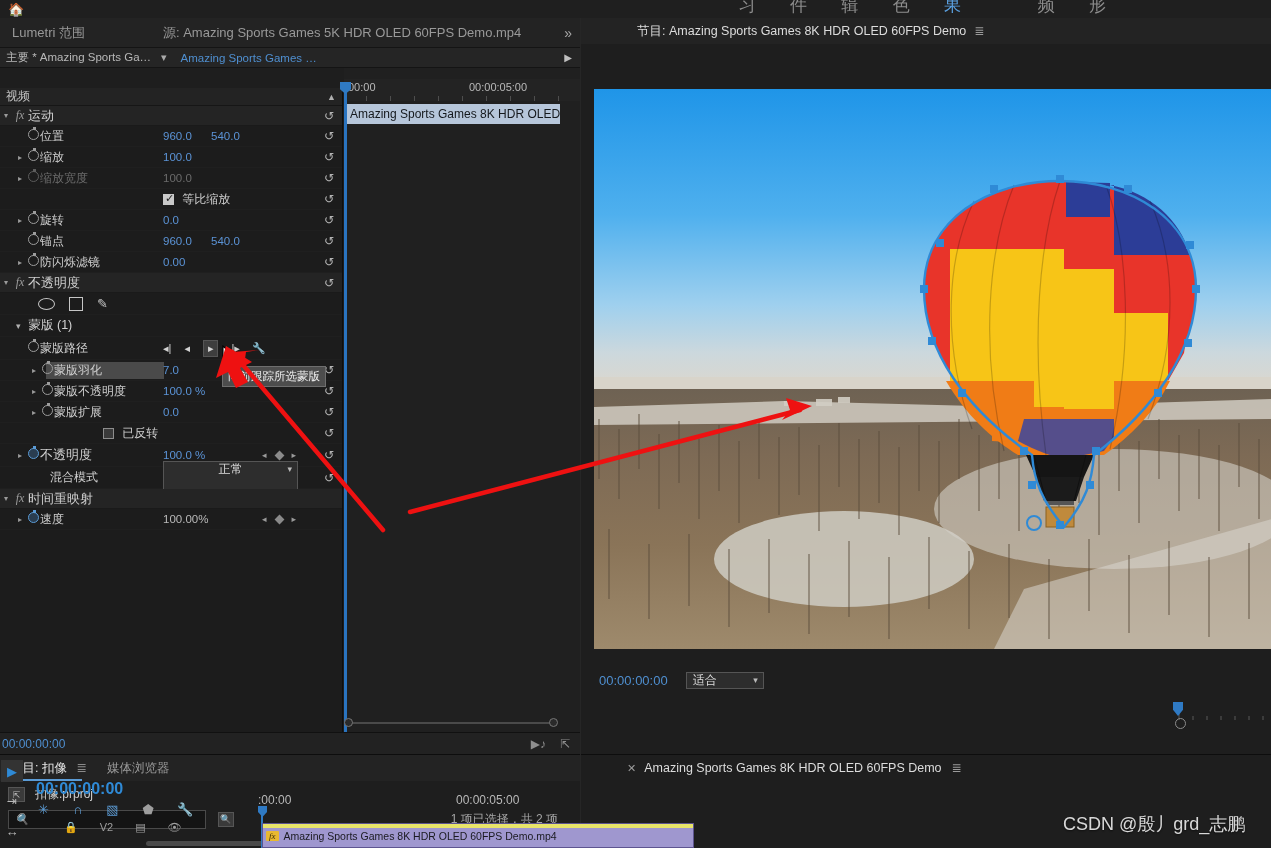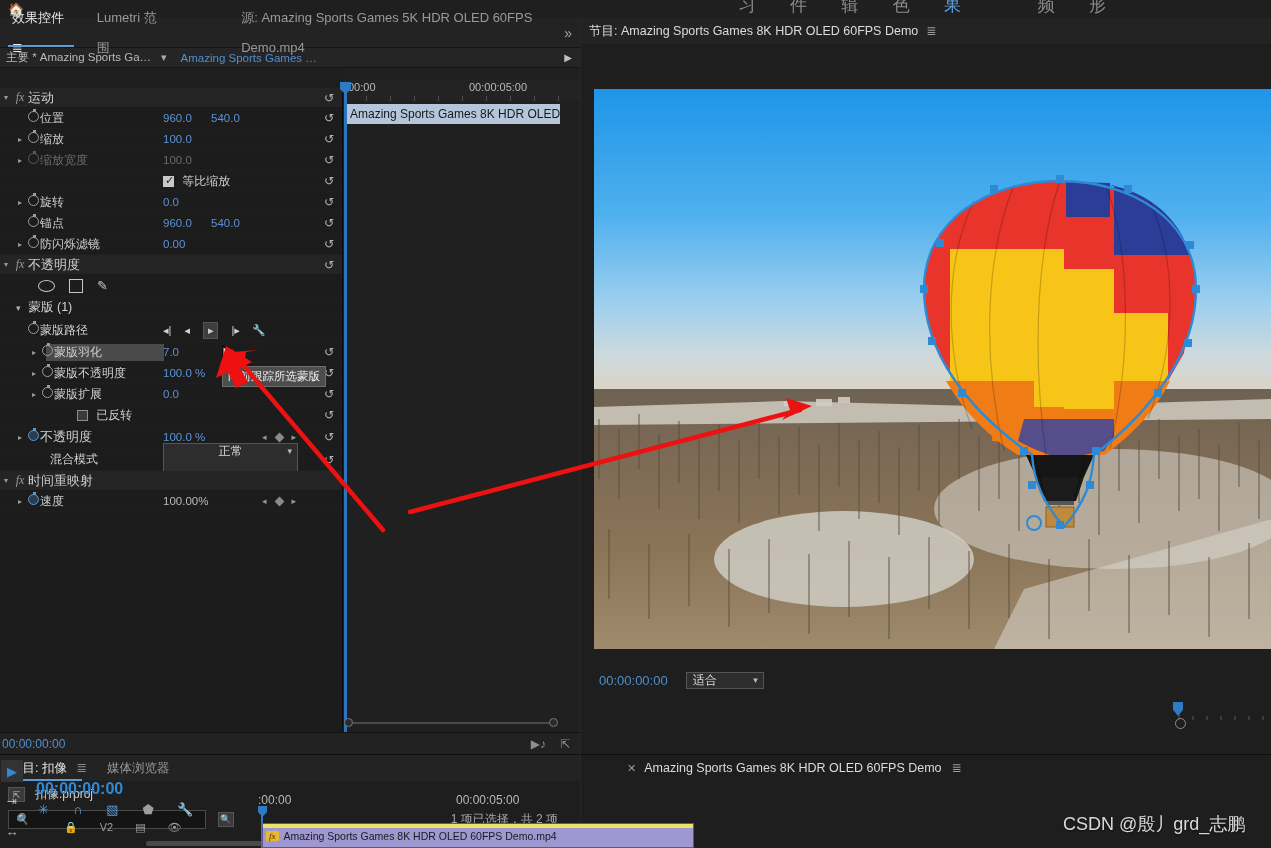--- a/index.html
+++ b/index.html
@@ -146,21 +146,21 @@
     color:#bbb; font-size:9px; text-align:center; line-height:13px; }
   #proj .cnt { margin-left:auto; margin-right:22px; color:#a5a5a5; font-size:12px; }
   #proj .hsb { position:absolute; left:8px; bottom:0; width:560px; height:7px; }
   #proj .hsb i { position:absolute; left:138px; width:160px; height:5px;
     background:#4a4a4a; border-radius:3px; display:block; }
 
   
   #prog { left:581px; top:18px; width:690px; height:736px; background:#1e1e1e; }
   #prog .ptab { height:26px; display:flex; align-items:center; background:#232323;
     padding-left:8px; }
-  #prog .ptab .t { color:#dcdcdc; font-size:12.5px; }
+  #prog .ptab .t { color:#dcdcdc; font-size:12.5px;margin-left:48px; }
   #prog .ptab .hm { margin-left:8px; color:#9b9b9b; font-size:12px; }
   #video { position:absolute; left:13px; top:71px; width:678px; height:560px;
     overflow:hidden; background:#000; }
 
   #progbottom { position:absolute; left:0; top:648px; width:690px; height:88px; }
   #progbottom .tcrow { height:28px; display:flex; align-items:center; gap:18px;
     padding-left:18px; }
   #progbottom .tc { color:#4f8fd0; font-size:13px; }
   #progbottom .fit { width:78px; height:17px; background:#2d2d2d; border:1px solid #555;
     color:#dcdcdc; font-size:12px; padding-left:6px; line-height:15px; position:relative;}
@@ -228,38 +228,38 @@
     <span>音频</span>
     <span>图形</span>
     <span>库</span>
     <span>Learning</span>
   </div>
 </div>
 
 <div id="ec" class="abs">
 
   <div class="ectabs">
-    <div class="t active">
-      <span>效果控件</span>
-      <span class="hm">≣</span>
-    </div>
     <div class="t">Lumetri 范围</div>
     <div class="t" style="margin-left:54px">源: Amazing Sports Games 5K HDR OLED 60FPS Demo.mp4</div>
     <div class="chev">»</div>
   </div>
 
   <div class="clipbar">
     <span class="m">主要 * Amazing Sports Ga…</span>
     <span class="sel">▾</span>
     <span class="lnk">Amazing Sports Games …</span>
     <span class="arw">▶</span>
   </div>
 
   <div id="eclist">
 
+    <div class="hdrrow">
+      <span>视频</span>
+      <span class="caret">▲</span>
+    </div>
 
     <div class="fxrow">
       <span class="tw">▾</span>
       <span class="fxico">fx</span>
       <span class="plbl big">运动</span>
       <span class="reset">↺</span>
     </div>
 
     <div class="prow">
       <span class="tw"></span>
@@ -369,21 +369,21 @@
 
     <div class="prow">
       <span class="tw" style="margin-left:28px">▸</span>
       <span class="sw"><i class="stopw"></i></span>
       <span class="plbl">蒙版扩展</span>
       <span class="pval v1">0.0</span>
       <span class="reset">↺</span>
     </div>
 
     <div class="prow">
-      <span style="margin-left:77px">
+      <span style="margin-left:103px">
         <i class="chk"></i>
         <span style="margin-left:5px;color:#cfcfcf">已反转</span>
       </span>
       <span class="reset">↺</span>
     </div>
 
     <div class="prow" style="height:23px">
       <span class="tw" style="margin-left:14px">▸</span>
       <span class="sw"><i class="stopw on"></i></span>
       <span class="plbl big">不透明度</span>

